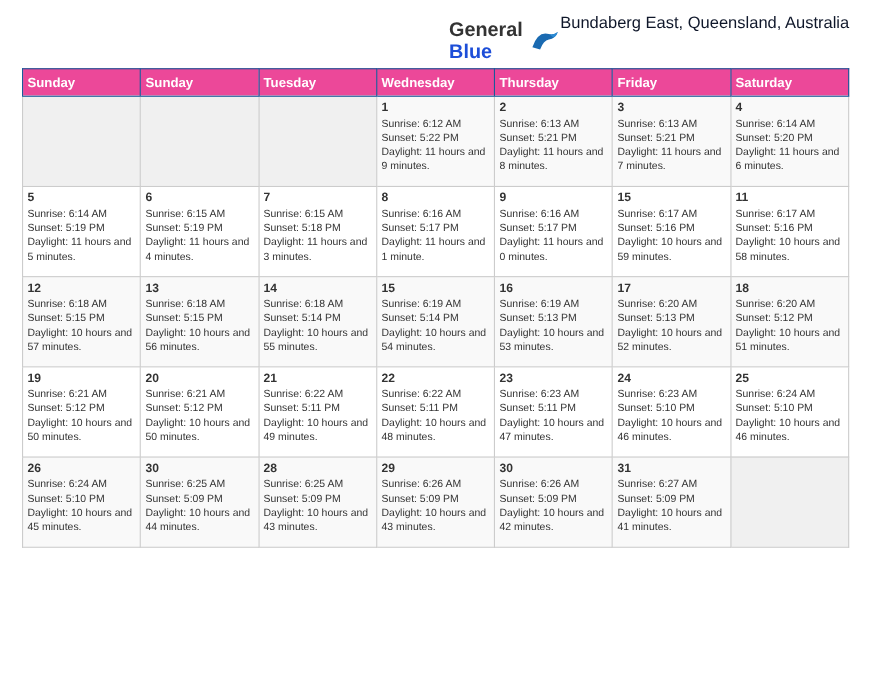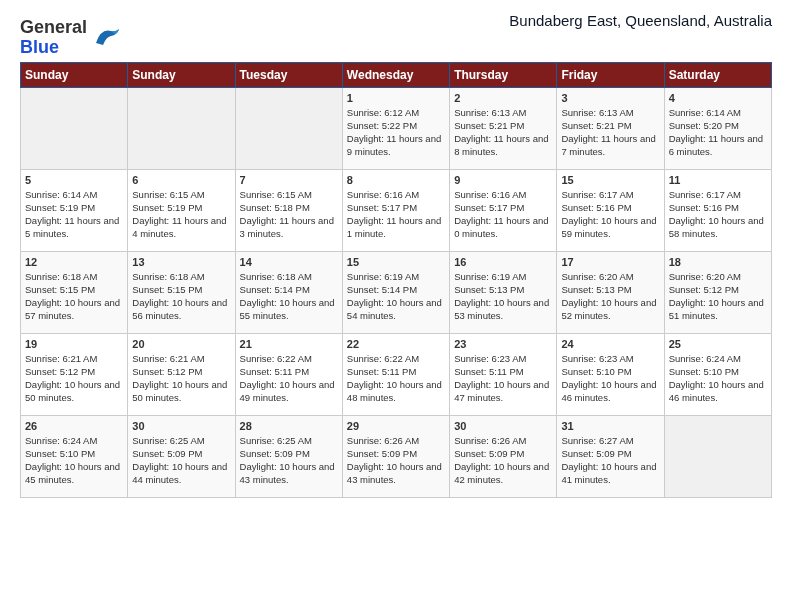--- a/index.html
+++ b/index.html
@@ -5,21 +5,21 @@
     * { box-sizing: border-box; margin: 0; padding: 0; }
     body {
       font-family: Arial, sans-serif;
       background: #fff;
       width: 792px;
       min-height: 612px;
       padding: 10px 20px 20px 20px;
     }
     .header {
       display: flex;
-      justify-content: space-between;
+      justify-content: flex-end;
       align-items: flex-start;
       margin-bottom: 4px;
     }
     .logo {
       display: flex;
       align-items: center;
       margin-top: 8px;
     }
     .logo-text {
       line-height: 1.1;
@@ -42,21 +42,21 @@
       font-size: 15px;
       color: #0f172a;
       margin-top: 2px;
     }
     table {
       width: 100%;
       border-collapse: collapse;
       table-layout: fixed;
     }
     thead tr th {
-      background-color: #7f1d1d;
+      background-color: #ec4899;
       color: #fff;
       font-size: 12px;
       font-weight: bold;
       padding: 5px 4px;
       text-align: left;
       border: 1px solid #1a5a9a;
     }
     tbody tr td {
       vertical-align: top;
       border: 1px solid #ccc;

